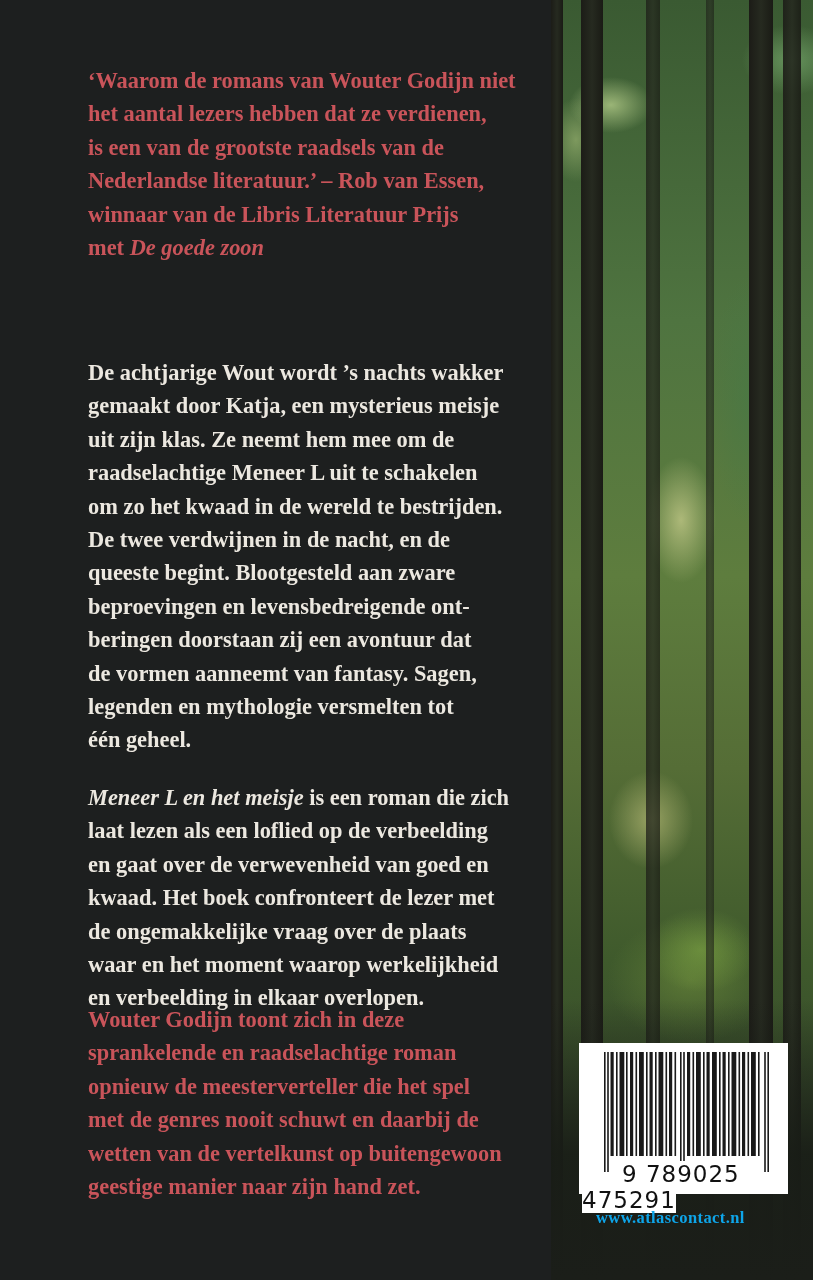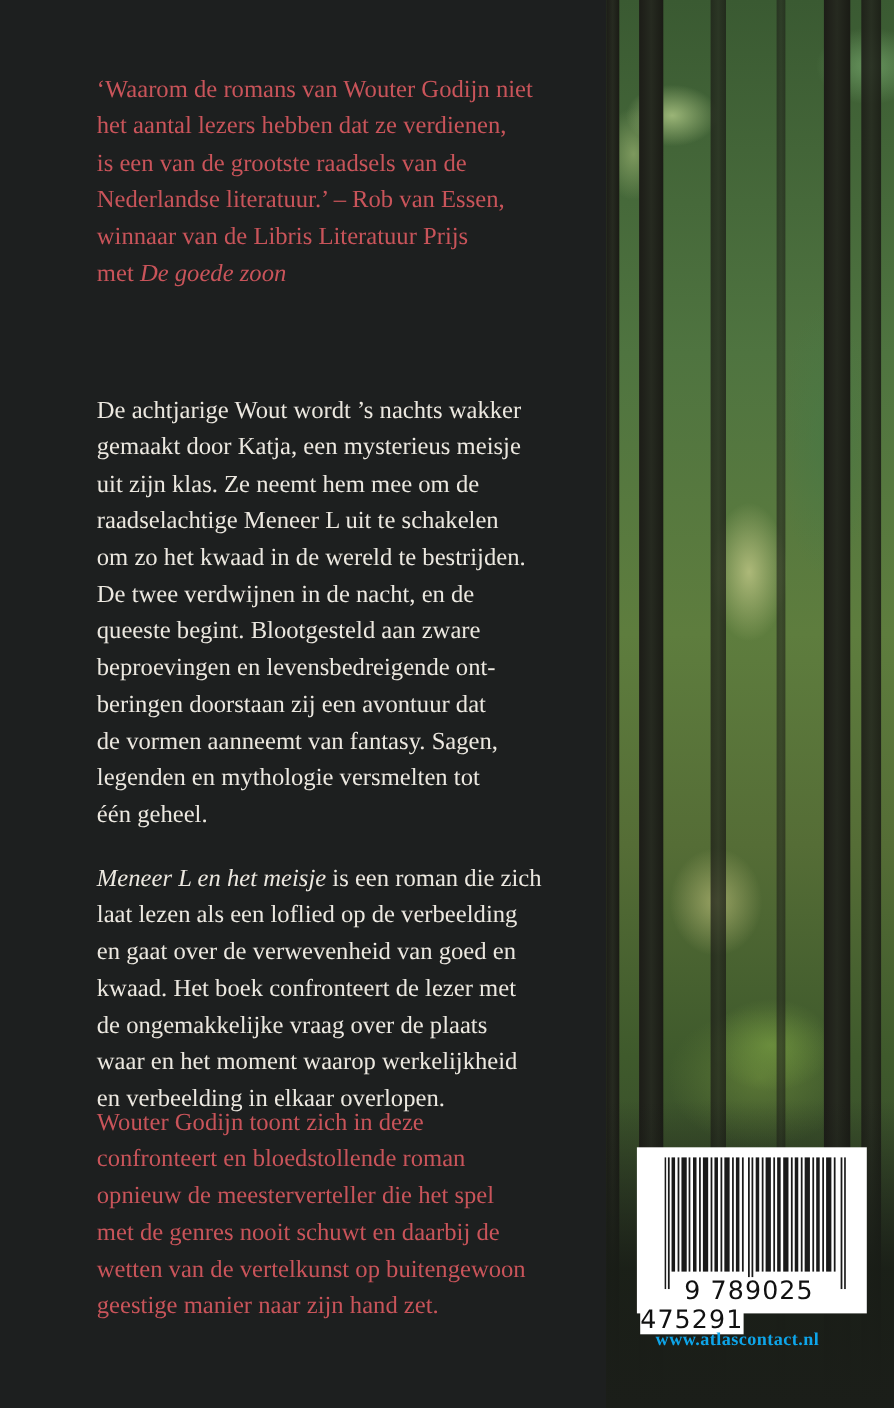--- a/index.html
+++ b/index.html
@@ -1,17 +1,17 @@
 <!DOCTYPE html>
 <html><head>
 <meta charset="utf-8">
 <style>
   html, body { margin:0; padding:0; }
   body { width:813px; height:1280px; overflow:hidden; background:#1d1f1f; position:relative; font-family:"DejaVu Serif", "Liberation Serif", serif; }
-  .panel { position:absolute; left:0; top:0; width:551px; height:1280px; background:#1d1f1f; }
+  .panel { position:absolute; left:0; top:0; width:551px; height:1280px; background:#1d1f1f;font-weight:bold; }
   .text-block { position:absolute; left:88px; width:460px; font-family:"Liberation Serif", "DejaVu Serif", serif; font-size:22.4px; line-height:33.4px; margin:0; }
   .text-block .line { display:block; white-space:nowrap; }
   .red { color:#c9545a; }
   .white { color:#ece8e0;margin-top:48px; }
   .it { font-style:italic; }
   #p1 { top:64px; }
   #p2 { top:308px; }
   #p3 { top:733px; }
   #p4 { top:1003px; }
 
@@ -68,21 +68,21 @@
     <span class="line">laat lezen als een loflied op de verbeelding</span>
     <span class="line">en gaat over de verwevenheid van goed en</span>
     <span class="line">kwaad. Het boek confronteert de lezer met</span>
     <span class="line">de ongemakkelijke vraag over de plaats</span>
     <span class="line">waar en het moment waarop werkelijkheid</span>
     <span class="line">en verbeelding in elkaar overlopen.</span>
   </p>
 
   <p class="text-block red" id="p4">
     <span class="line">Wouter Godijn toont zich in deze</span>
-    <span class="line">confronteert en bloedstollende roman</span>
+    <span class="line">sprankelende en raadselachtige roman</span>
     <span class="line">opnieuw de meesterverteller die het spel</span>
     <span class="line">met de genres nooit schuwt en daarbij de</span>
     <span class="line">wetten van de vertelkunst op buitengewoon</span>
     <span class="line">geestige manier naar zijn hand zet.</span>
   </p>
 </div>
 
 <div class="forest">
   <div class="trunk" style="left:0;width:12px;"></div>
   <div class="trunk" style="left:30px;width:22px;"></div>

